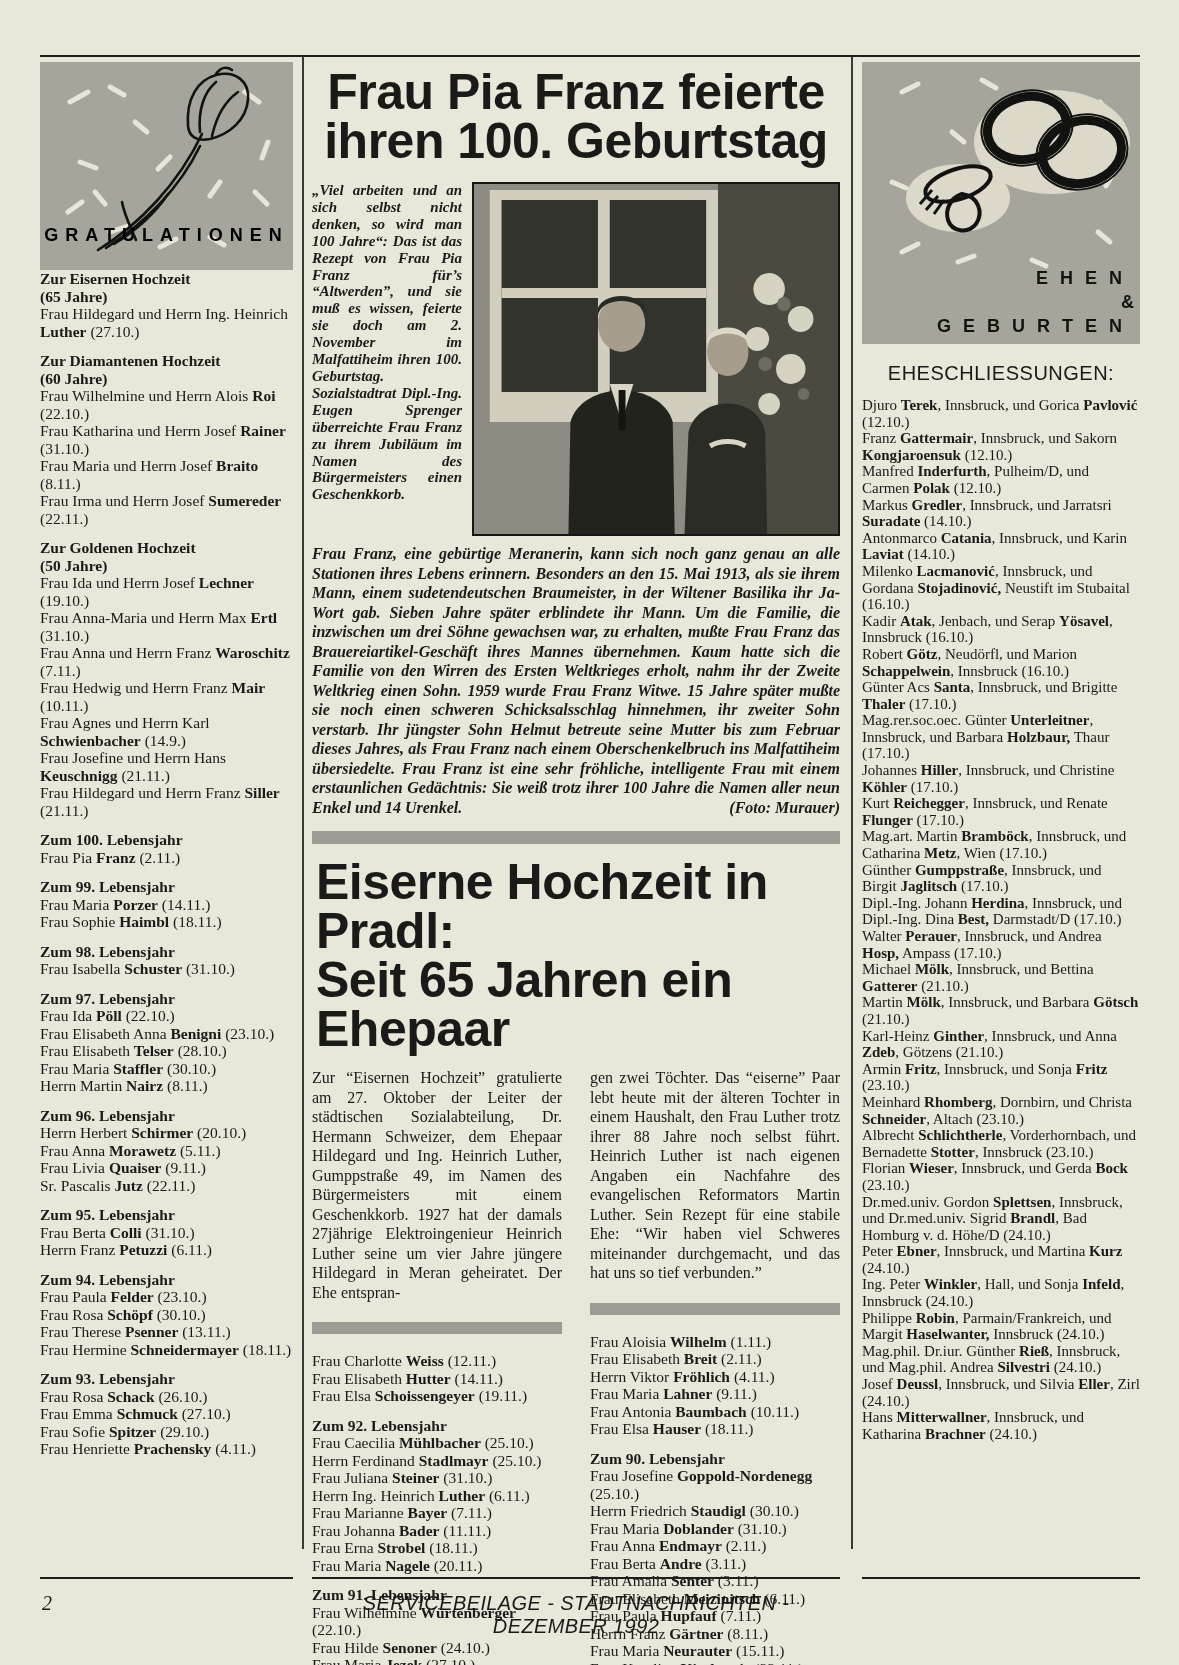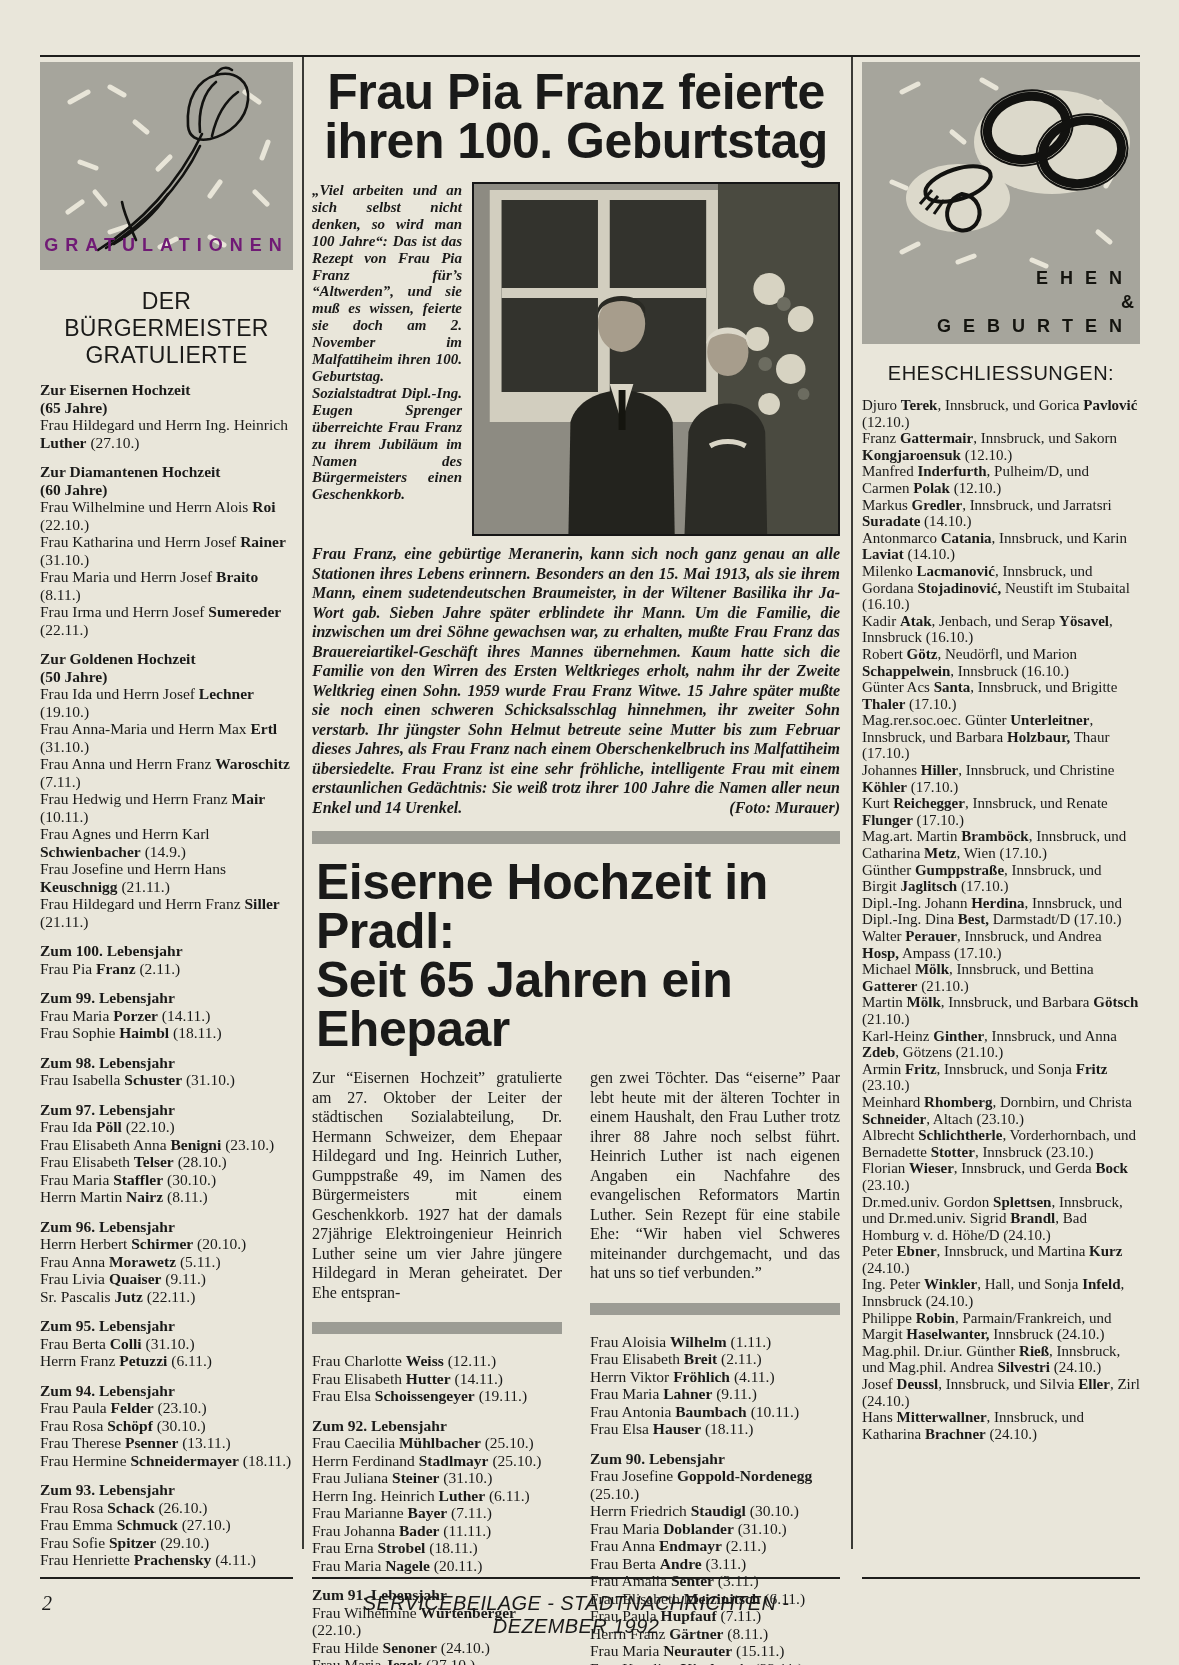--- a/index.html
+++ b/index.html
@@ -17,23 +17,23 @@
   .fr-l{left:40px;width:253px;}.fr-m{left:312px;width:528px;}.fr-r{left:862px;width:278px;}
   
   .col{position:absolute;top:62px;}
   .col-left{left:40px;width:253px;}
   .col-mid{left:312px;width:528px;}
   .col-right{left:862px;width:278px;}
   
   .art-box{position:relative;background:var(--panel-gray);}
   .tulip-box{width:253px;height:208px;}
   .rings-box{width:278px;height:282px;}
-  .box-label{position:absolute;left:0;right:0;bottom:14px;text-align:center;
+  .box-label{position:absolute;left:0;right:0;bottom:24px;text-align:center;
     font-family:"Liberation Sans",sans-serif;font-weight:700;font-size:18px;
-    letter-spacing:7px;color:#701a75;}
+    letter-spacing:7px;color:#000000;}
   .rings-labels{position:absolute;right:6px;bottom:6px;text-align:right;
     font-family:"Liberation Sans",sans-serif;font-weight:700;font-size:18px;
     color:#14140f;line-height:24px;}
   .rings-labels .ls{letter-spacing:12px;}
   
   .col-heading{font-family:"Liberation Sans",sans-serif;font-weight:400;
     font-size:23px;line-height:27px;text-align:center;margin:18px 0 12px 0;
     white-space:pre-line;letter-spacing:0.3px;}
   .col-heading.eh{font-size:20px;margin:16px 0 10px 0;letter-spacing:0.5px;}
   
@@ -102,22 +102,20 @@
           <path d="M74,182 C100,166 116,150 128,132"></path>
           <path d="M96,178 C90,164 84,152 82,140"></path>
           <path d="M148,64 C146,36 158,18 176,13 C196,8 210,20 208,38 C206,58 190,72 170,77 C156,80 149,74 148,64 Z"></path>
           <path d="M160,70 C158,48 164,30 176,20"></path>
           <path d="M172,74 C176,56 184,40 198,30"></path>
           <path d="M176,12 C180,6 186,4 192,8"></path>
         </g>
       </svg>
       <div class="box-label">GRATULATIONEN</div>
     </div>
-    <h2 class="col-heading">DER BÜRGERMEISTER
-GRATULIERTE</h2>
     <div class="list">
         <div class="section">
           <div class="sec-title">Zur Eisernen Hochzeit
 (65 Jahre)</div>
           <div class="entry">Frau Hildegard und Herrn Ing. Heinrich <b>Luther</b> (27.10.)</div>
         </div>
         <div class="section">
           <div class="sec-title">Zur Diamantenen Hochzeit
 (60 Jahre)</div>
           <div class="entry">Frau Wilhelmine und Herrn Alois <b>Roi</b> (22.10.)</div>

